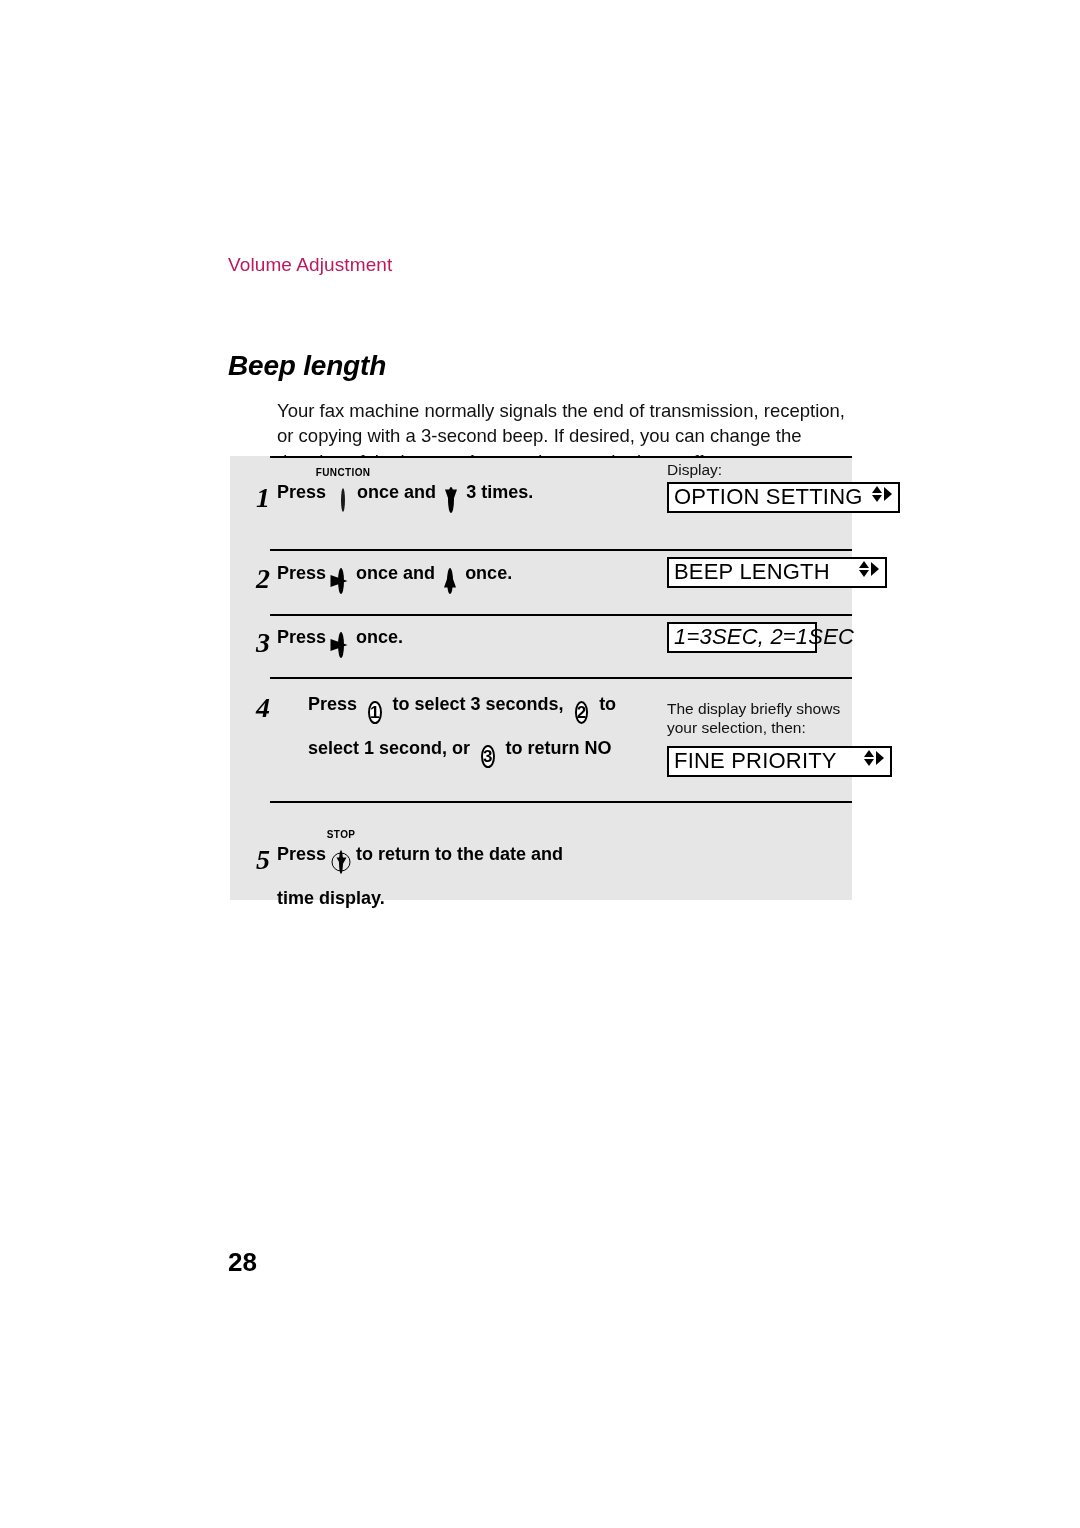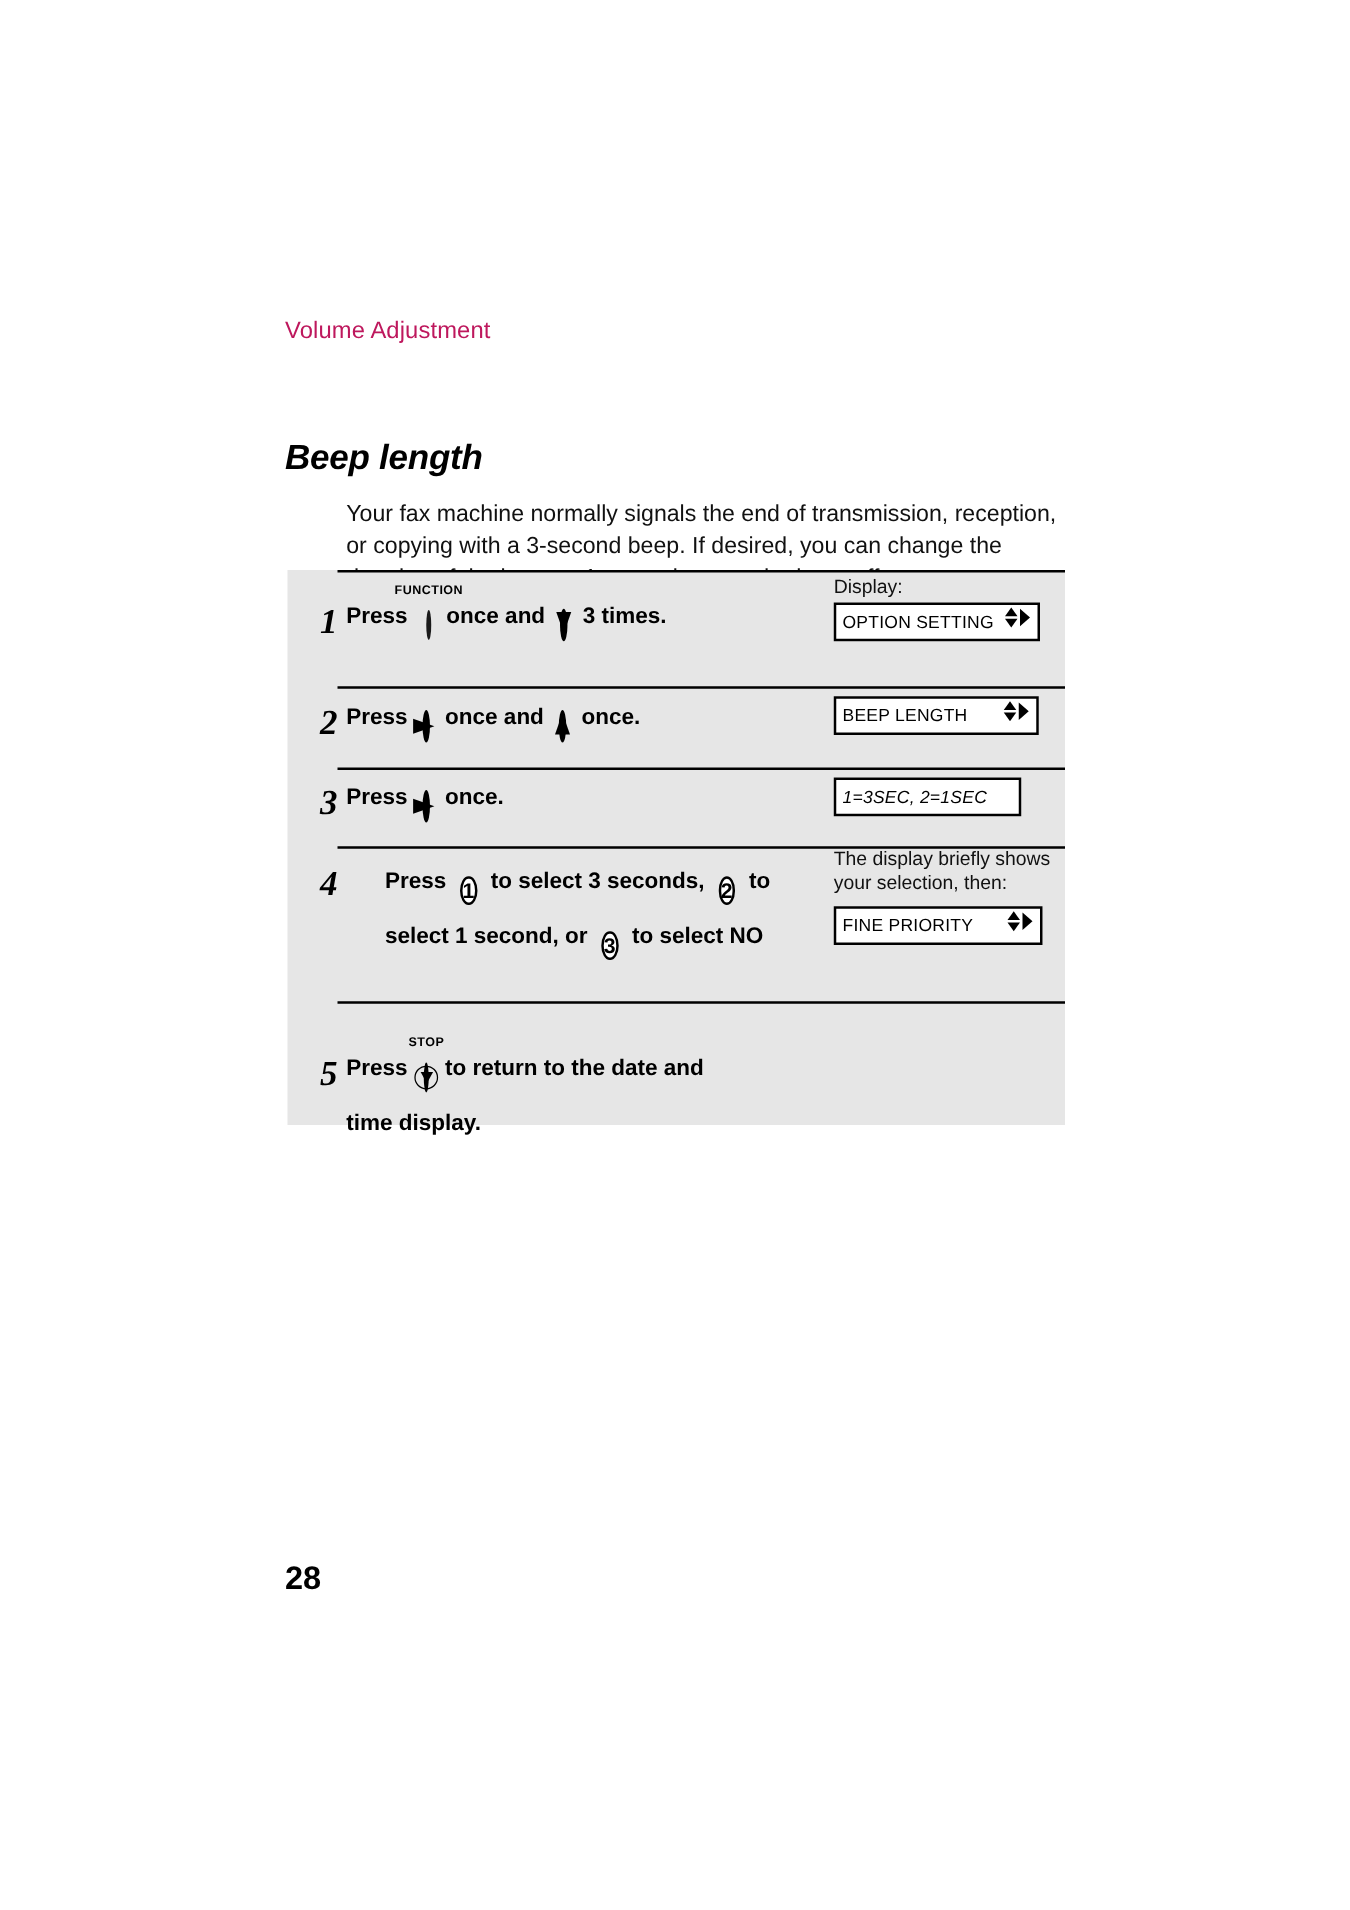--- a/index.html
+++ b/index.html
@@ -108,21 +108,21 @@
     box-sizing: border-box;
     border: 2.5px solid #000;
     background: #fff;
     height: 31px;
     padding: 0 5px;
     white-space: nowrap;
     position: relative;
   }
   .lcd .lcd-text {
     font-family: "Liberation Sans", sans-serif;
-    font-size: 14px;
+    font-size: 22px;
     font-weight: normal;
     line-height: 26px;
     letter-spacing: 0.2px;
     vertical-align: top;
     display: inline-block;
   }
   .lcd .lcd-arrows {
     display: inline-block;
     vertical-align: top;
     margin-left: 4px;
@@ -352,24 +352,24 @@
         <span class="btn" style="margin:0 6px;">
           <span class="key-num">2</span>
         </span>
         <span>to</span>
       </span>
       <span class="ln">
         <span>select 1 second, or</span>
         <span class="btn" style="margin:0 6px;">
           <span class="key-num">3</span>
         </span>
-        <span>to select NO</span>
-      </span>
-    </div>
-    <div class="disp-col" style="top:1px;">
+        <span>to return NO</span>
+      </span>
+    </div>
+    <div class="disp-col" style="top:22px;">
       <div class="disp-caption" style="width:178px;">The display briefly shows your selection, then:</div>
       <div class="lcd" style="margin-top:9px;">
         <span class="lcd-text">FINE PRIORITY</span>
         <span class="lcd-arrows" style="margin-left:22px;">
           <svg width="22" height="20" viewBox="0 0 22 20" aria-hidden="true">
             <polygon points="6,2 11,9 1,9" fill="#000"></polygon>
             <polygon points="6,18 11,11 1,11" fill="#000"></polygon>
             <polygon points="13,3 21,10 13,17" fill="#000"></polygon>
           </svg>
         </span>

